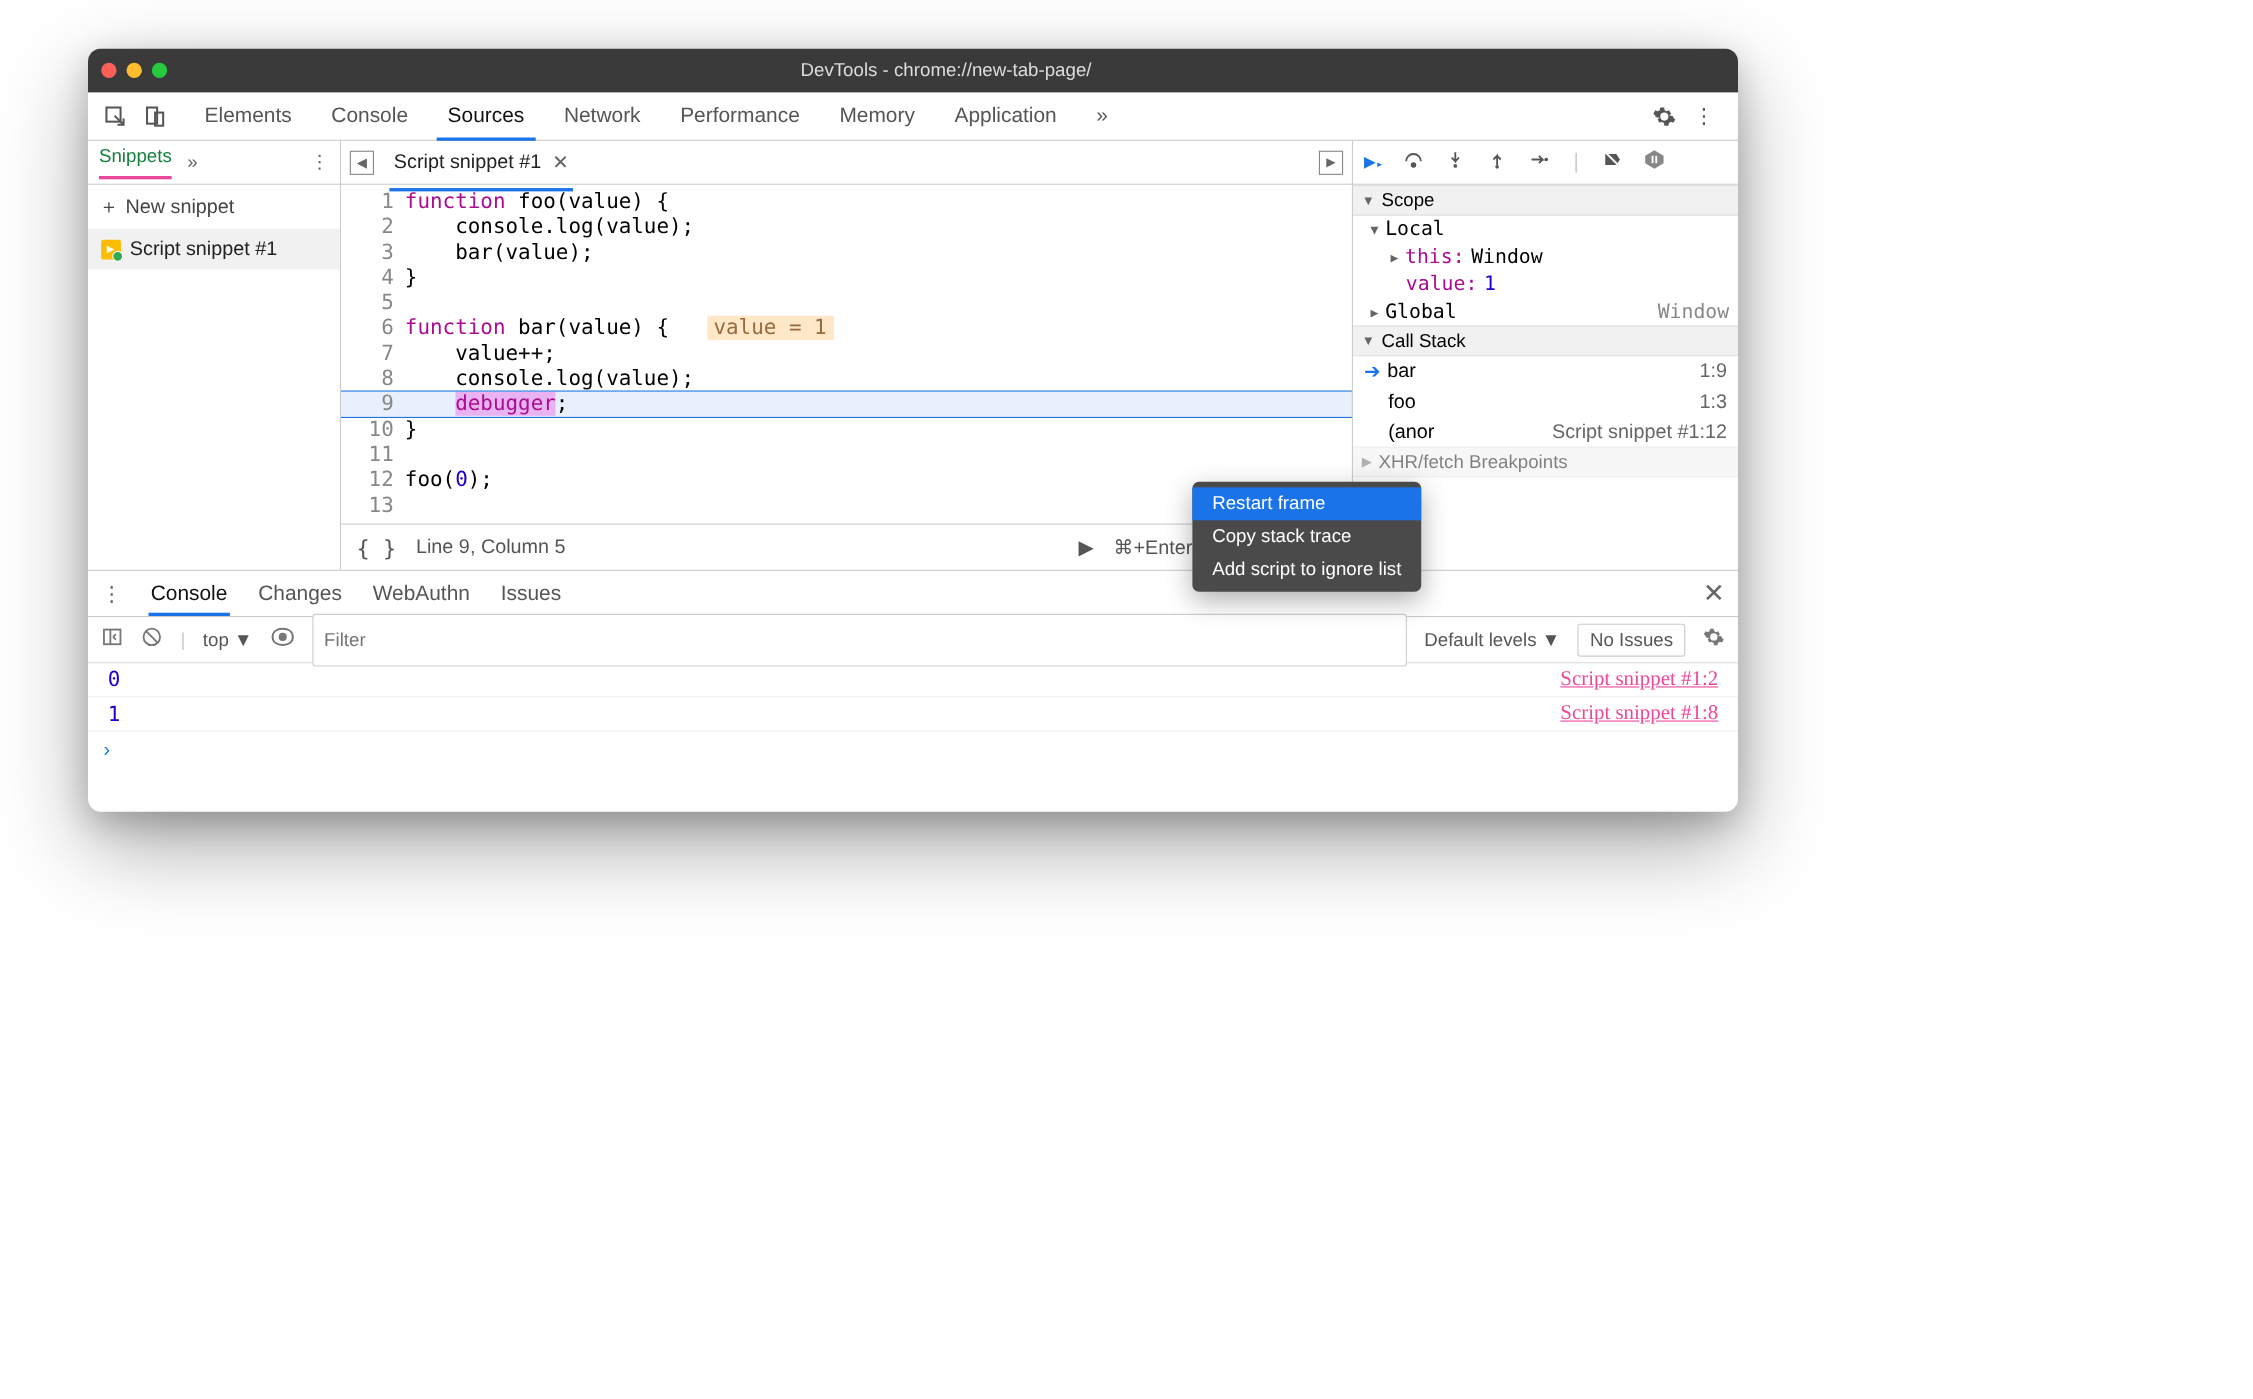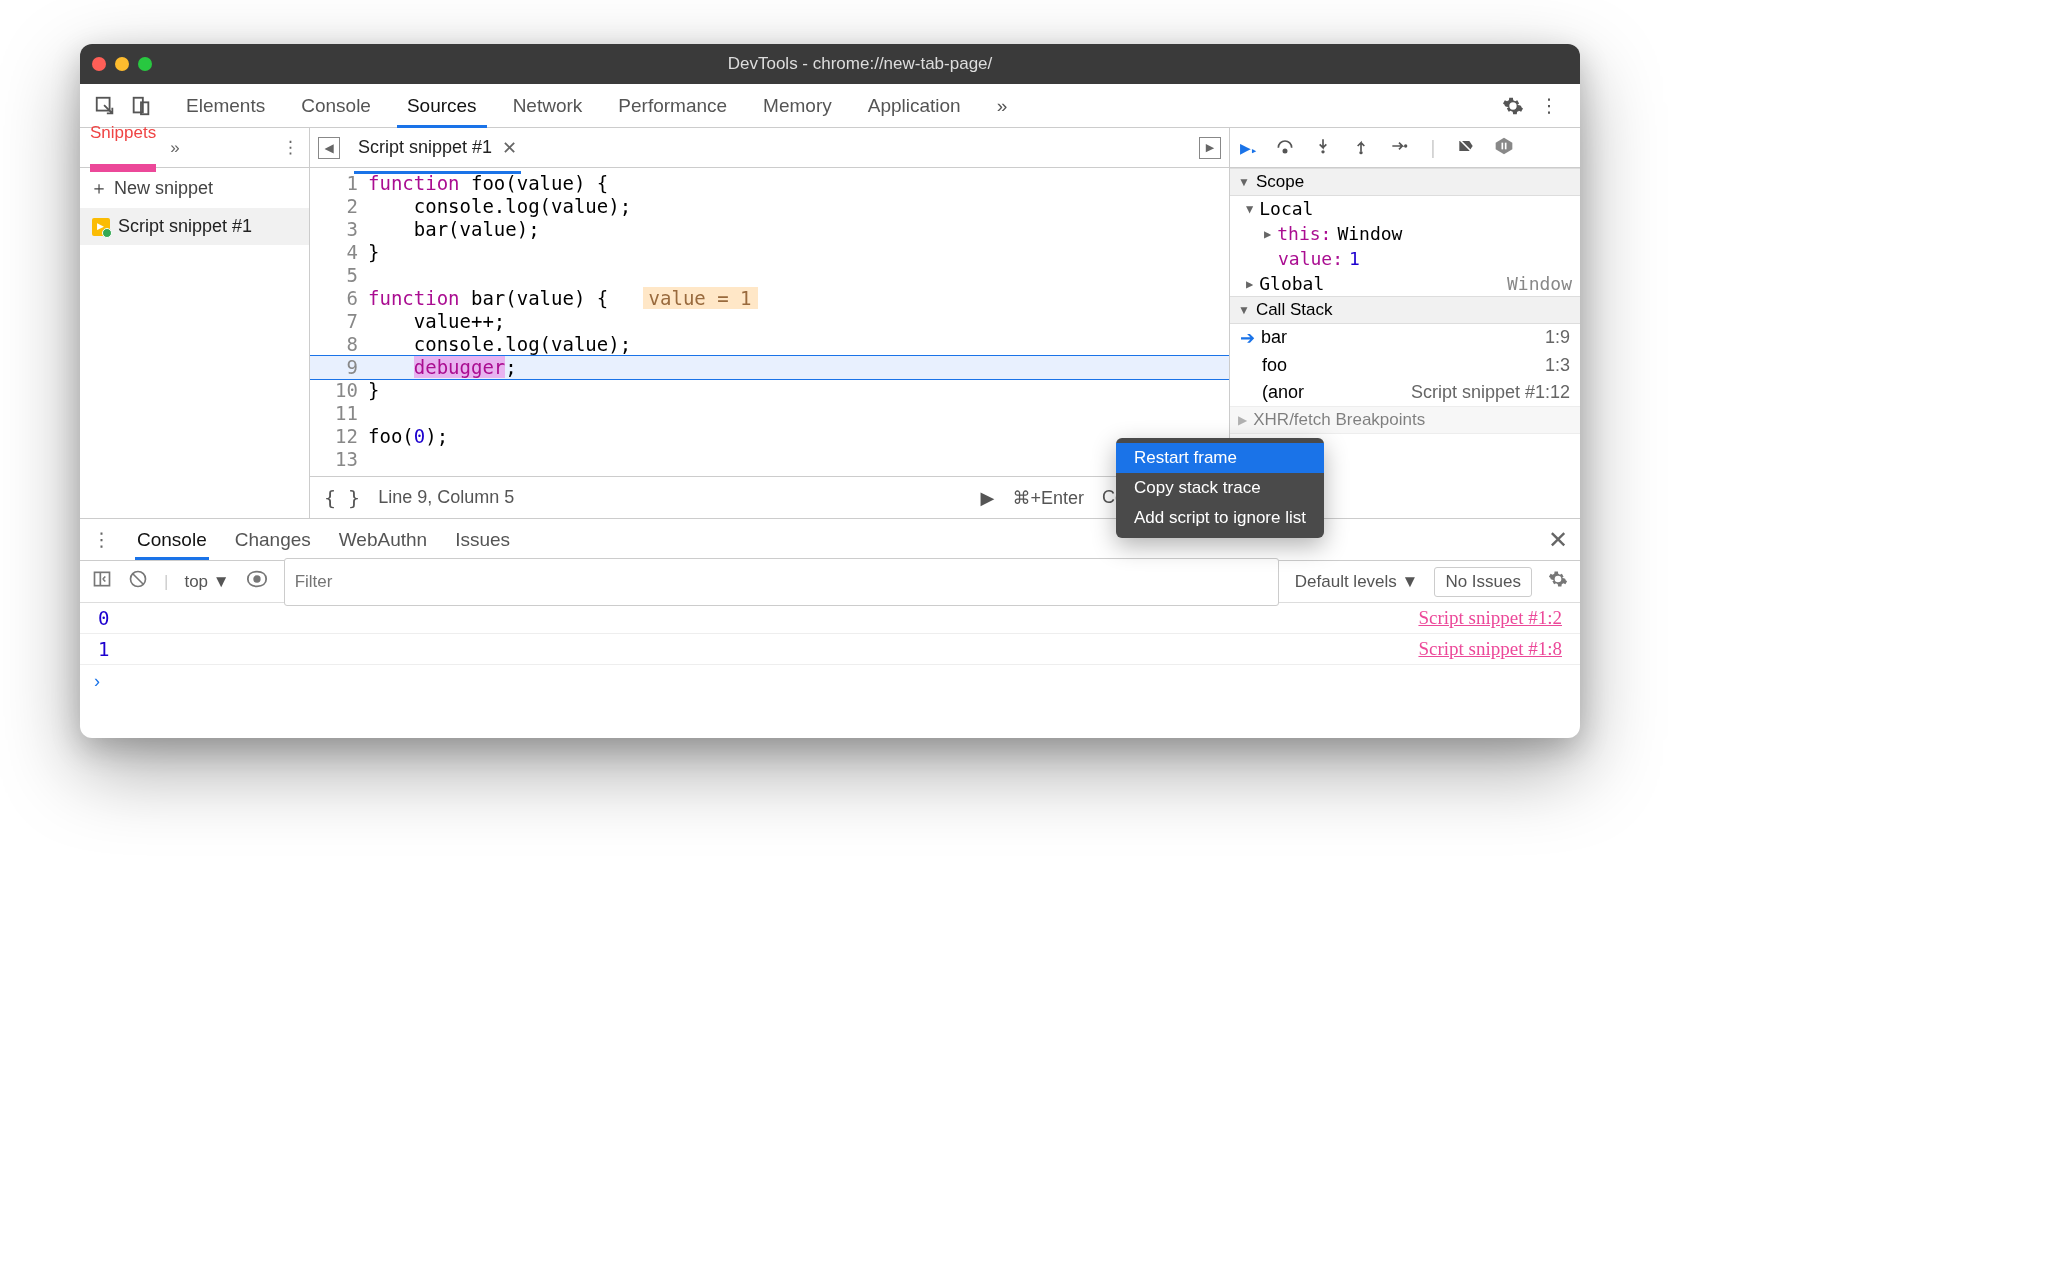--- a/index.html
+++ b/index.html
@@ -14,21 +14,21 @@
 .toolbar .ticon{width:30px;height:30px;display:flex;align-items:center;justify-content:center;margin-right:6px;}
 .tabs{display:flex;gap:0;margin-left:6px;text-align:right;}
 .tab{padding:10px 18px;cursor:pointer;color:#555;position:relative;}
 .tab.active{color:#111;font-weight:500;}
 .tab.active::after{content:"";position:absolute;left:8px;right:8px;bottom:-1px;height:3px;background:#1a73e8;}
 .toolbar .spacer{flex:1;}
 .ticon svg{width:22px;height:22px;}
 .body{display:flex;height:390px;}
 .sidebar{width:230px;border-right:1px solid #ccc;display:flex;flex-direction:column;}
 .side-head{display:flex;align-items:center;height:40px;border-bottom:1px solid #ccc;padding:0 10px;font-size:17px;color:#333;}
-.side-head .sh-tab{color:#ef4444;border-bottom:8px solid #ec4899;padding-bottom:21px;}
+.side-head .sh-tab{color:#15803d;border-bottom:3px solid #ec4899;padding-bottom:8px;}
 .side-head .chev{margin-left:14px;color:#666;}
 .side-head .dots{margin-left:auto;color:#666;}
 .new-snip{padding:8px 10px;font-size:18px;color:#444;display:flex;align-items:center;gap:6px;}
 .snip-item{padding:8px 12px;font-size:18px;color:#222;background:#f1f1f1;display:flex;align-items:center;gap:8px;}
 .snip-ico{width:18px;height:18px;background:#fbbc04;border-radius:2px;position:relative;}
 .snip-ico::before{content:"▶";position:absolute;font-size:9px;color:#fff;left:5px;top:3px;}
 .snip-ico::after{content:"";position:absolute;width:8px;height:8px;border-radius:50%;background:#34a853;border:1px solid #fff;right:-2px;bottom:-2px;}
 .editor-pane{flex:1;display:flex;flex-direction:column;border-right:1px solid #ccc;}
 .etabbar{height:40px;border-bottom:1px solid #ccc;display:flex;align-items:center;padding:0 8px;}
 .etabbar .nav-ico{border:1px solid #888;width:22px;height:22px;display:flex;align-items:center;justify-content:center;font-size:12px;color:#666;margin-right:14px;}
@@ -73,21 +73,21 @@
 .dtab.active::after{content:"";position:absolute;left:0;right:0;bottom:-1px;height:3px;background:#1a73e8;}
 .dtabs .dx{margin-left:auto;color:#666;font-size:24px;}
 .console-tools{height:42px;display:flex;align-items:center;padding:0 12px;gap:16px;border-bottom:1px solid #ddd;font-size:17px;color:#555;}
 .filter{flex:1;border:1px solid #ccc;border-radius:3px;padding:23px 10px;font-size:17px;color:#999;height:32px;}
 .sel-pill{border:1px solid #ccc;border-radius:3px;padding:4px 10px;background:#fff;}
 .console-out{font-family:"SF Mono",Menlo,Consolas,monospace;font-size:19px;}
 .co-row{display:flex;padding:4px 18px;border-bottom:1px solid #eee;}
 .co-row .lnk{margin-left:auto;color:#ec4899;text-decoration:underline;font-family:Liberation Serif, serif;}
 .co-val{color:#1c00cf;}
 .prompt{padding:6px 14px;color:#1a73e8;font-size:18px;}
-.ctxpos{left:1036px;top:394px;}
+.ctxpos{left:1004px;top:394px;}
 </style>
 </head>
 <body>
 
 <div class="window">
   <div class="titlebar">
     <div class="traffic">
       <div class="tl r"></div>
       <div class="tl y"></div>
       <div class="tl g"></div>

